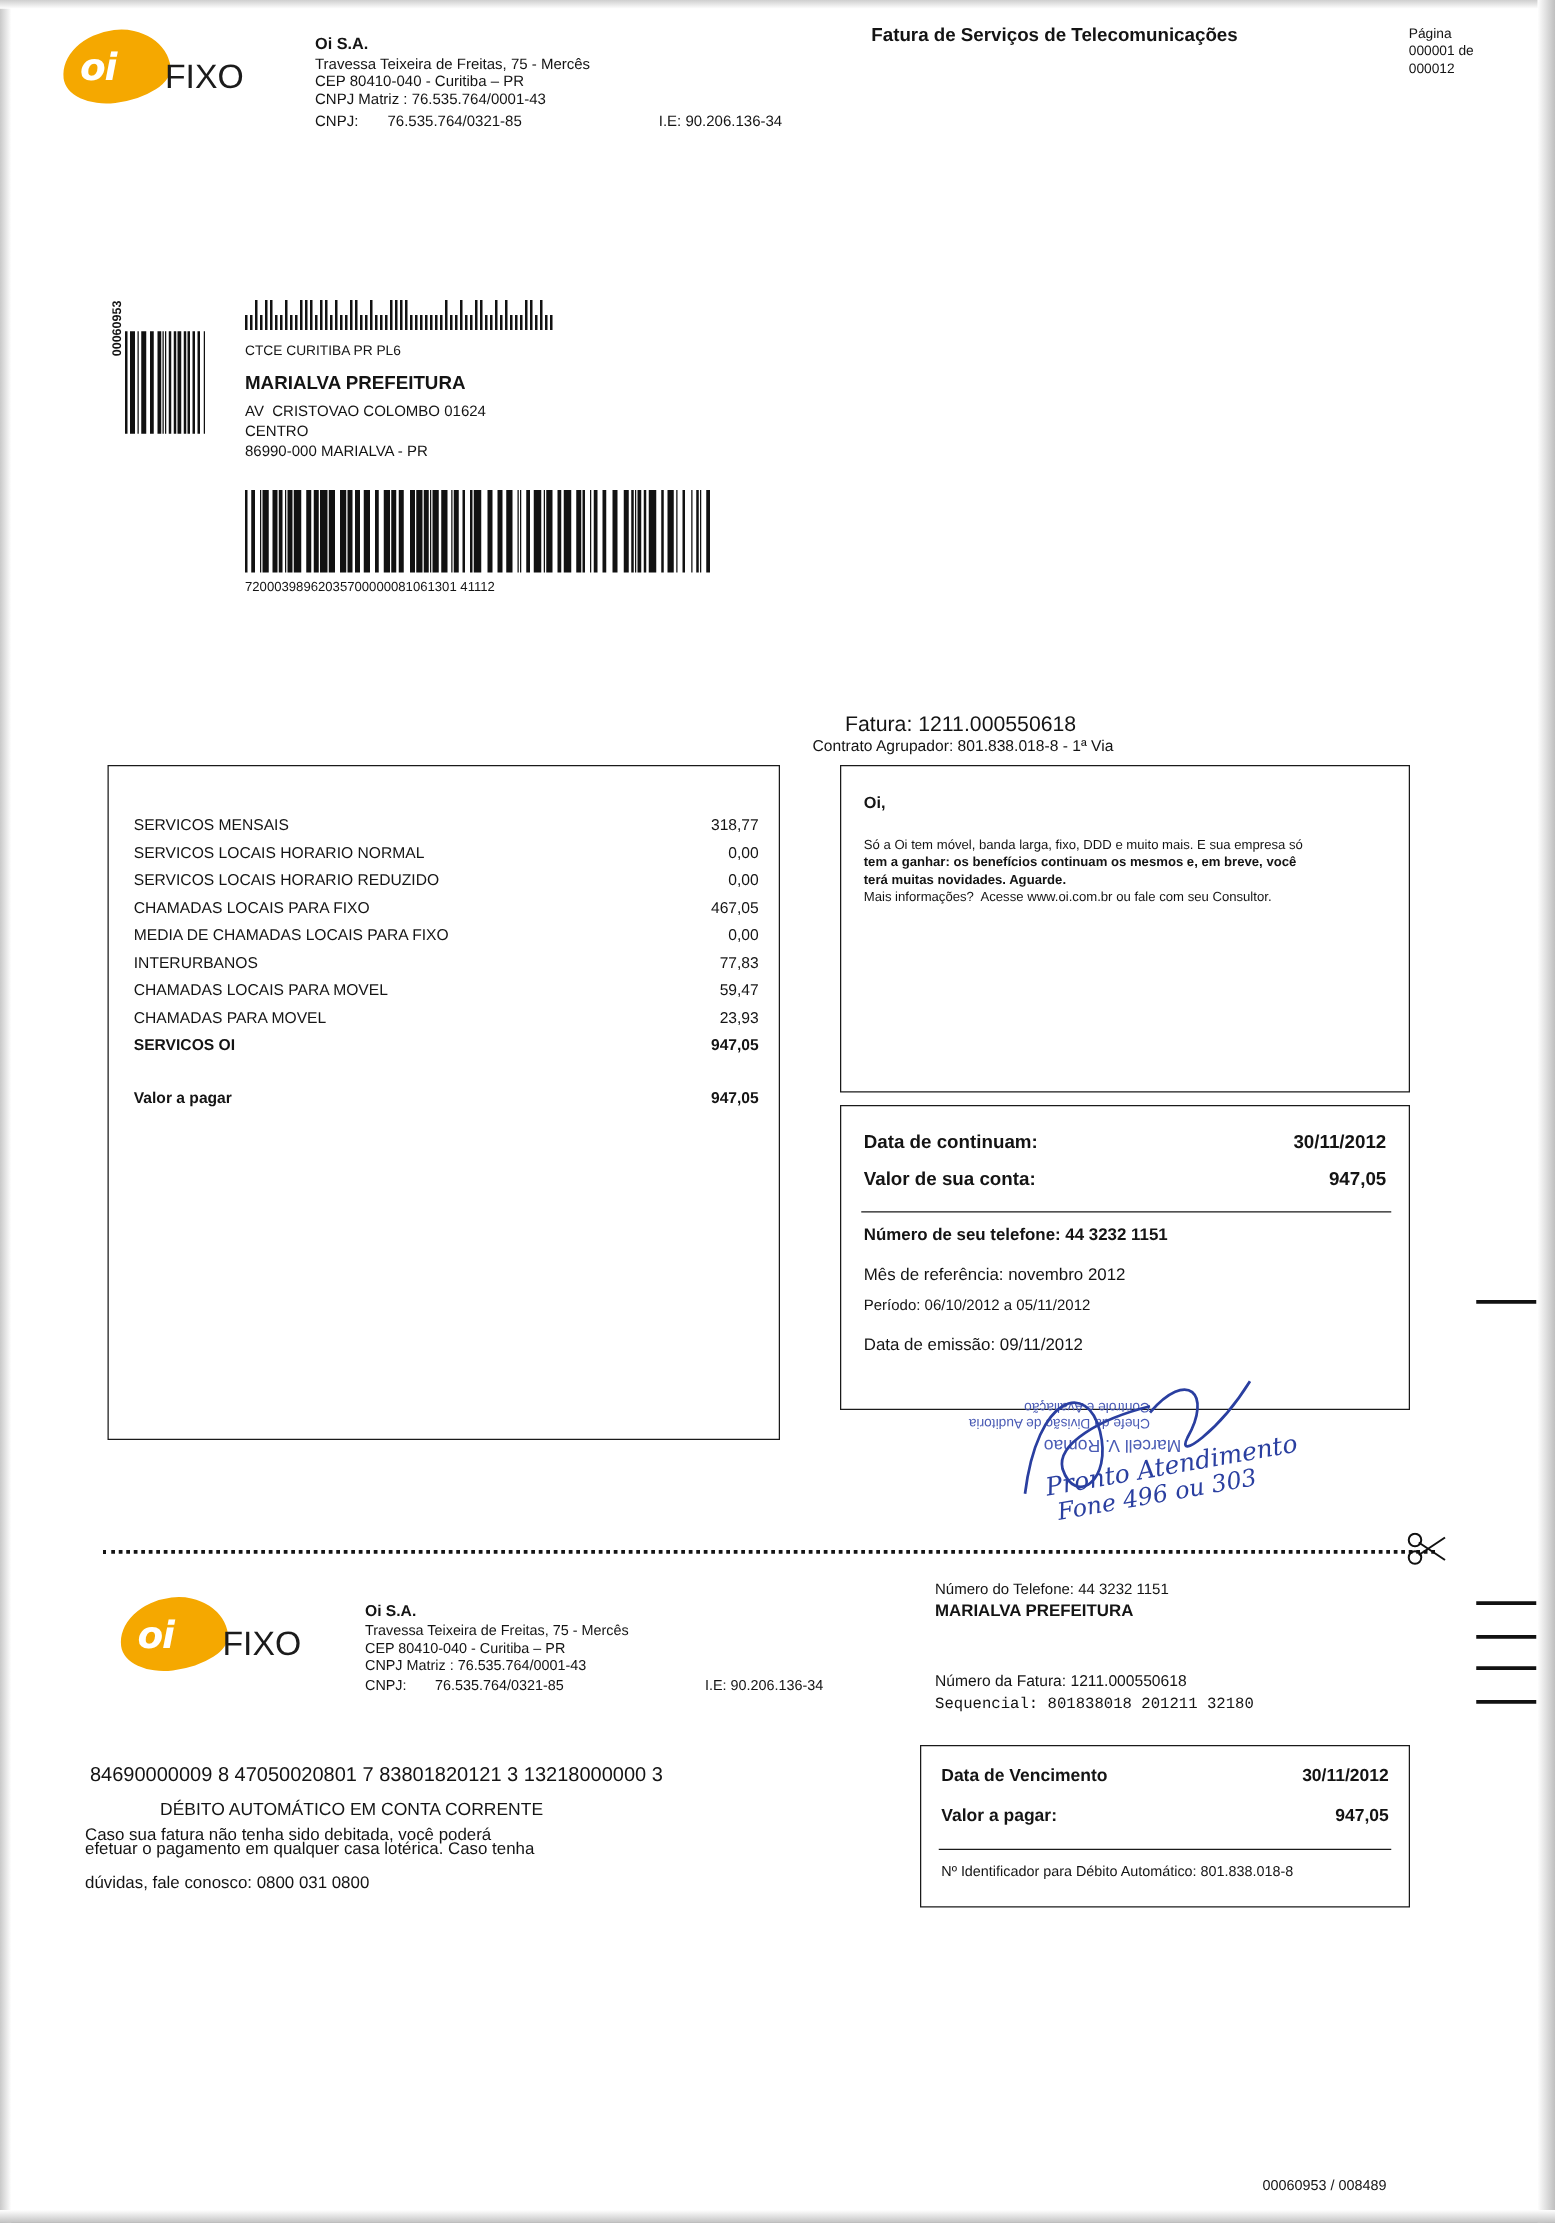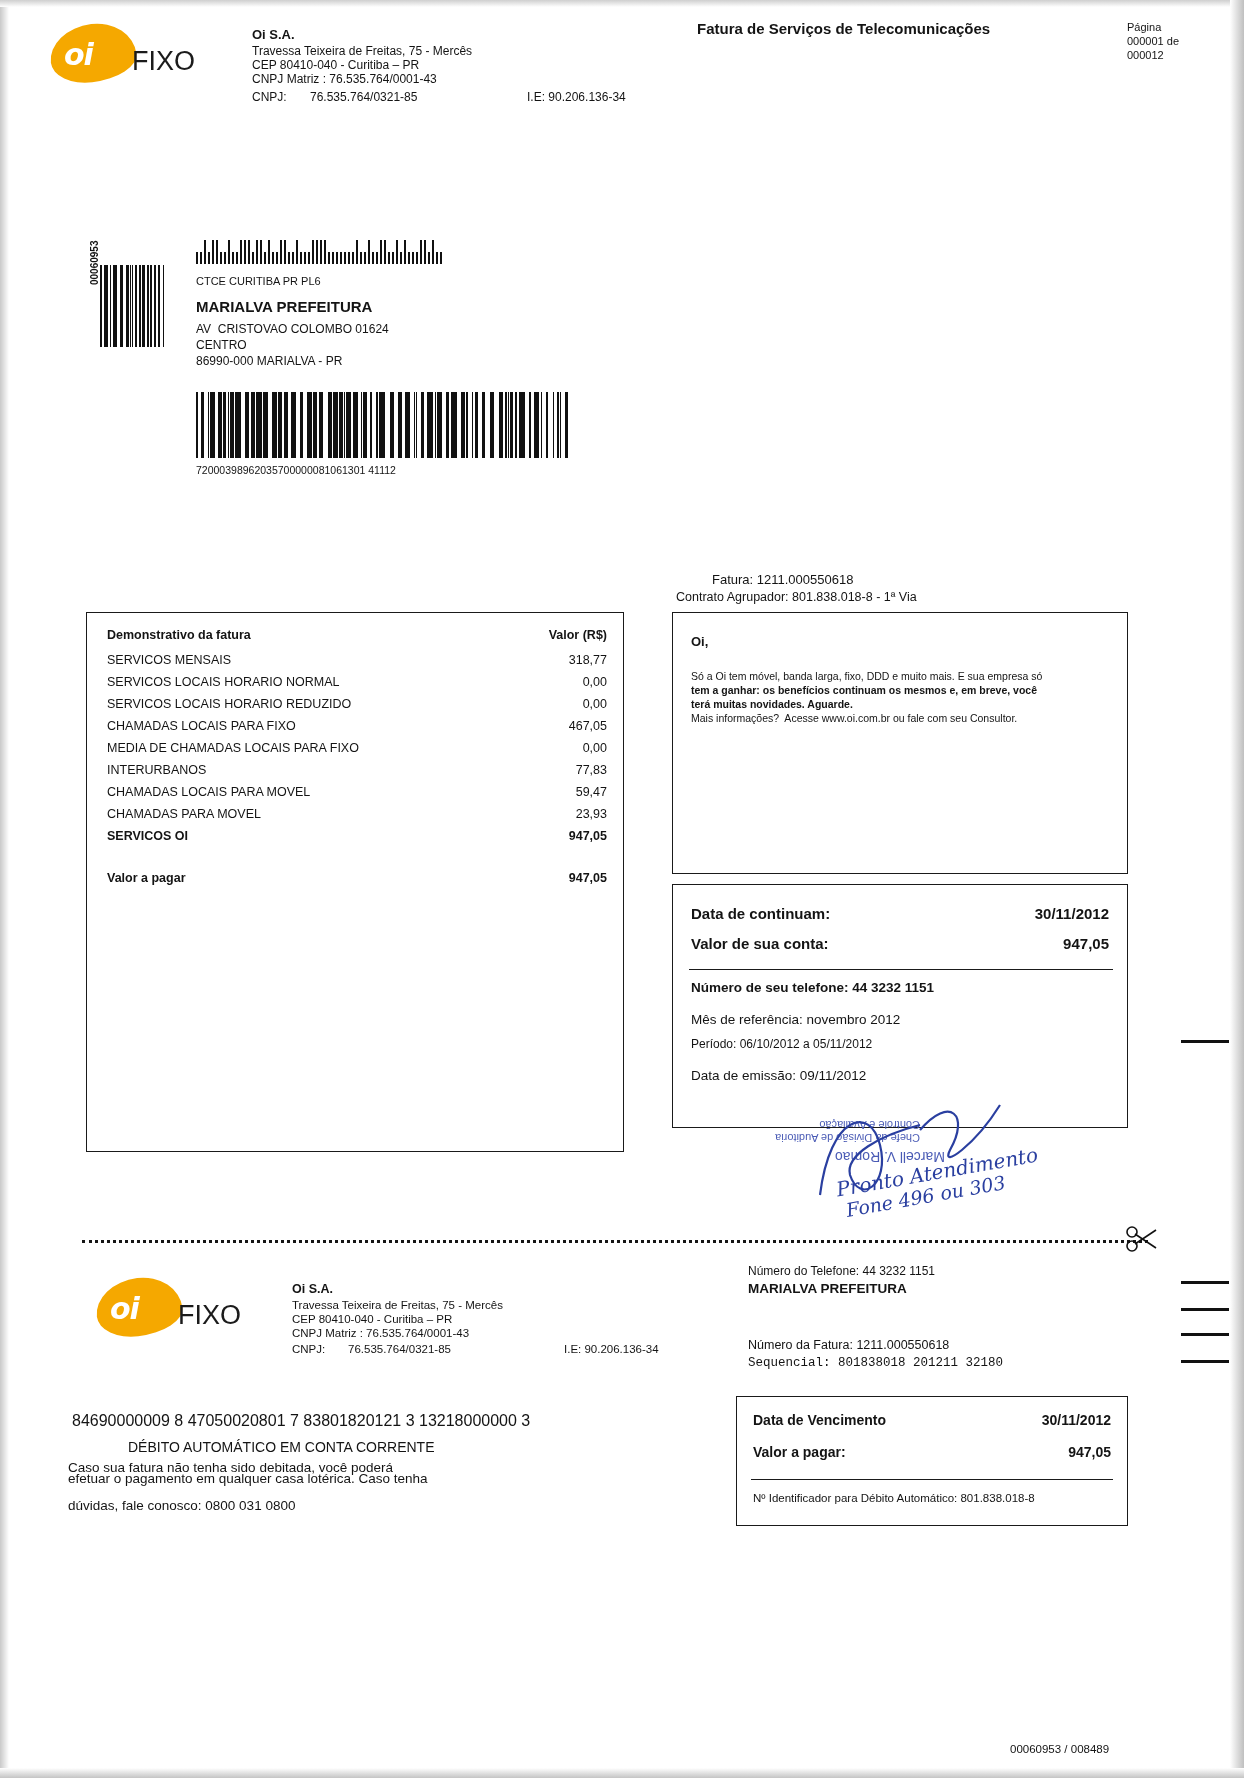--- a/index.html
+++ b/index.html
@@ -401,28 +401,24 @@
       <i style="width: 3px; background: transparent;"></i>
       <i style="width: 2px;"></i>
       <i style="width: 1px; background: transparent;"></i>
       <i style="width: 1px;"></i>
       <i style="width: 4px; background: transparent;"></i>
       <i style="width: 3px;"></i>
       <i style="width: 4px; background: transparent;"></i>
     </div>
   <div class="t" style="left:196px; top:463px; font-size:10.5px;">72000398962035700000081061301 41112</div>
 
-  <div class="t" style="left:712px; top:573px; font-size:13px;">Fatura: 1211.000550618</div>
-  <div class="t" style="left:676px; top:590px; font-size:12.5px;">Contrato Agrupador: 801.838.018-8 - 1ª Via</div>
+  <div class="t" style="left:676px; top:573px; font-size:17px;">Fatura: 1211.000550618</div>
+  <div class="t" style="left:650px; top:590px; font-size:12.5px;">Contrato Agrupador: 801.838.018-8 - 1ª Via</div>
 
   <div class="box" style="left:86px; top:612px; width:538px; height:540px;">
-    <div class="row" style="top:15px;">
-      <div class="lbl b">Demonstrativo da fatura</div>
-      <div class="val b">Valor (R$)</div>
-    </div>
 
     <div class="row" style="top:40px;">
       <div class="lbl">SERVICOS MENSAIS</div>
       <div class="val">318,77</div>
     </div>
     <div class="row" style="top:62px;">
       <div class="lbl">SERVICOS LOCAIS HORARIO NORMAL</div>
       <div class="val">0,00</div>
     </div>
     <div class="row" style="top:84px;">

